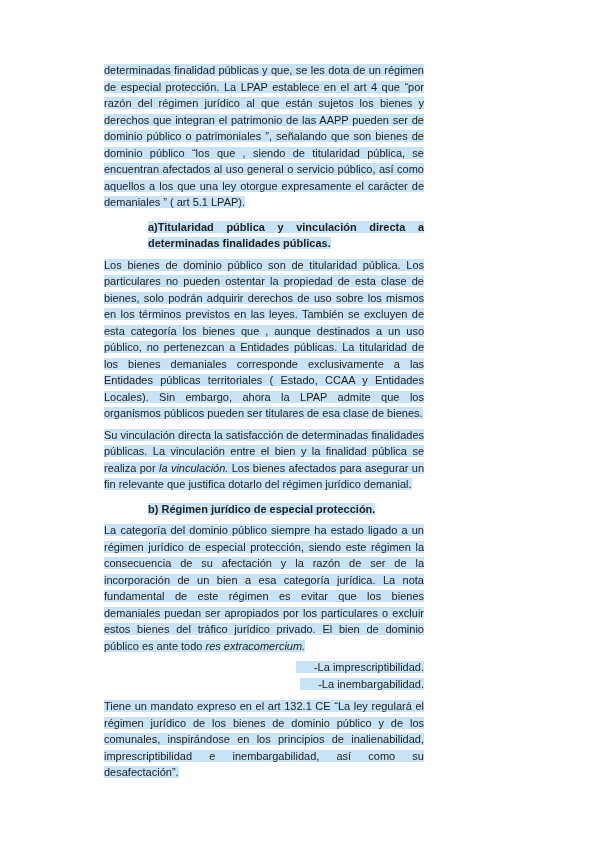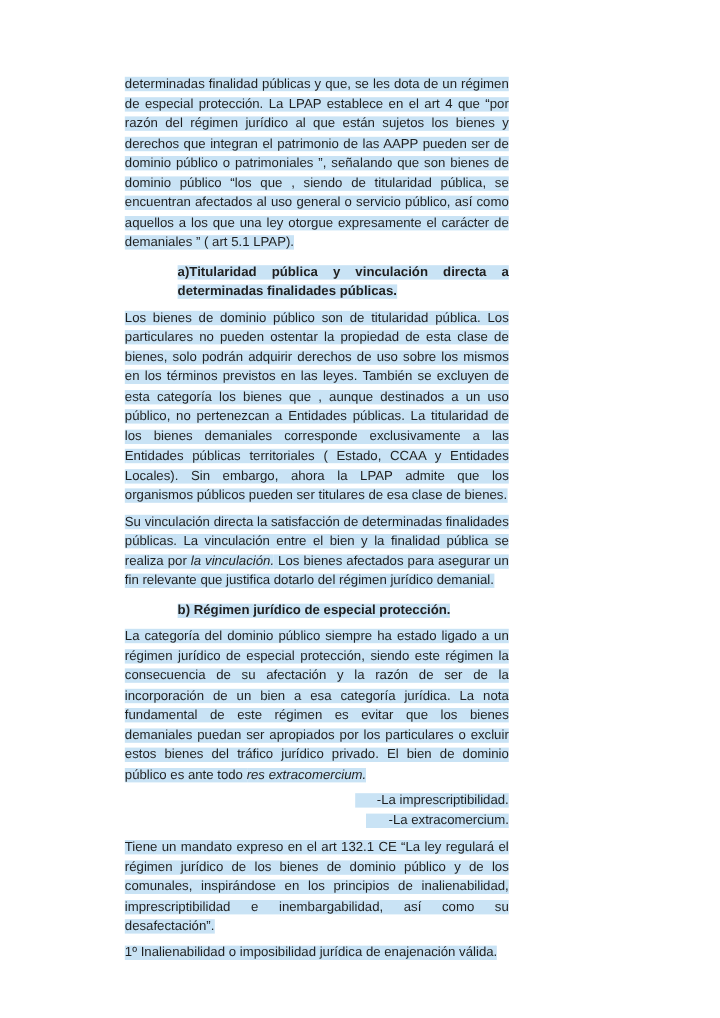--- a/index.html
+++ b/index.html
@@ -42,21 +42,20 @@
   <p class="para"><span class="hl">Su vinculación directa la satisfacción de determinadas finalidades públicas. La vinculación entre el bien y la finalidad pública se realiza por </span><span class="hl italic">la vinculación.</span><span class="hl"> Los bienes afectados para asegurar un fin relevante que justifica dotarlo del régimen jurídico demanial.</span></p>
 
 
   <p class="para heading"><span class="hl">b) Régimen jurídico de especial protección.</span></p>
 
   <p class="para"><span class="hl">La categoría del dominio público siempre ha estado ligado a un régimen jurídico de especial protección, siendo este régimen la consecuencia de su afectación y la razón de ser de la incorporación de un bien a esa categoría jurídica. La nota fundamental de este régimen es evitar que los bienes demaniales puedan ser apropiados por los particulares o excluir estos bienes del tráfico jurídico privado. El bien de dominio público es ante todo </span><span class="hl italic">res extracomercium.</span></p>
 
 
   <div class="list">
     <div class="list-item"><span class="hl"><span class="dash">-</span><span>La imprescriptibilidad.</span></span></div>
-    <div class="list-item"><span class="hl"><span class="dash">-</span><span>La extracomercium.</span></span></div>
+    <div class="list-item"><span class="hl"><span class="dash">-</span><span>La inembargabilidad.</span></span></div>
   </div>
 
   <p class="para"><span class="hl">Tiene un mandato expreso en el art 132.1 CE “La ley regulará el régimen jurídico de los bienes de dominio público y de los comunales, inspirándose en los principios de inalienabilidad, imprescriptibilidad e inembargabilidad, así como su desafectación”.</span></p>
 
 
-  <p class="para"><span class="hl">1º Inalienabilidad o imposibilidad jurídica de enajenación válida.</span></p>
 
 </div>
 
 </body></html>

